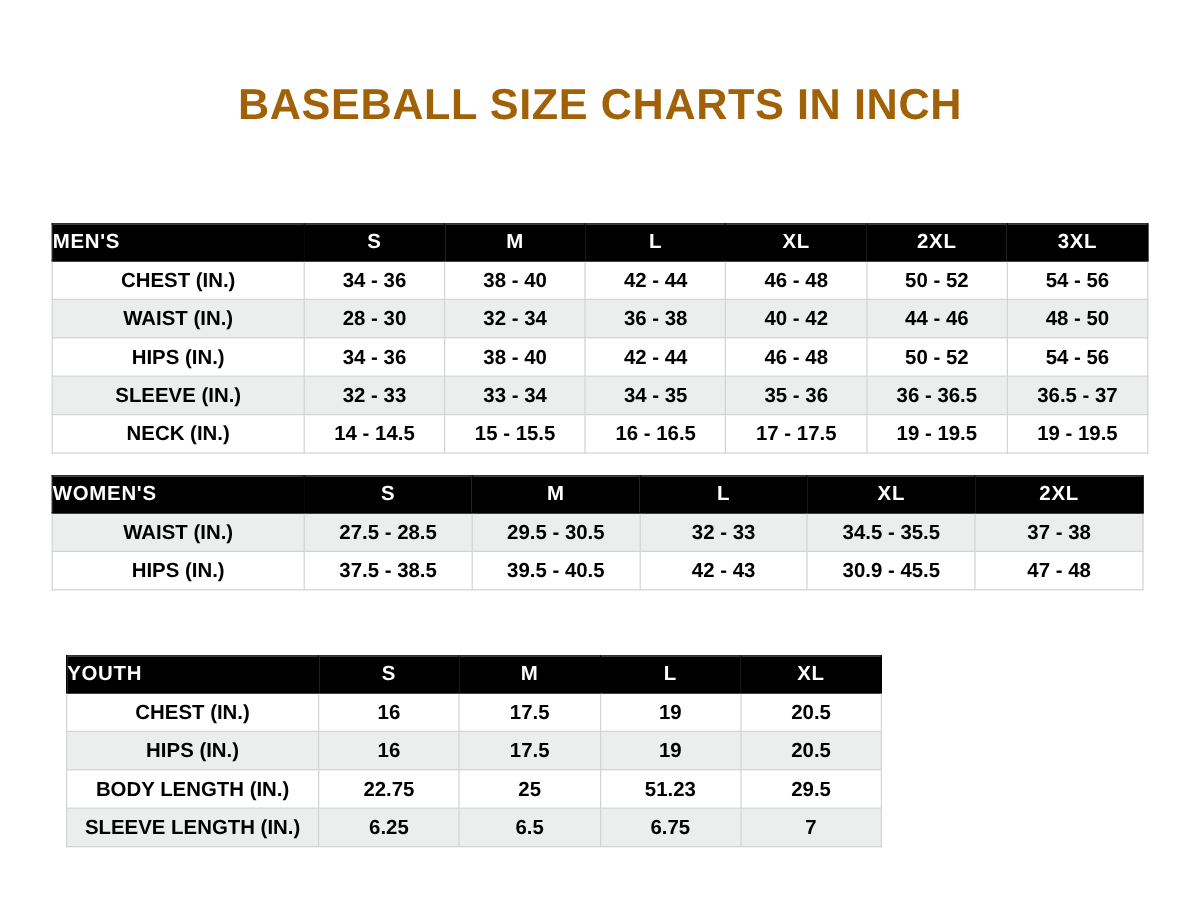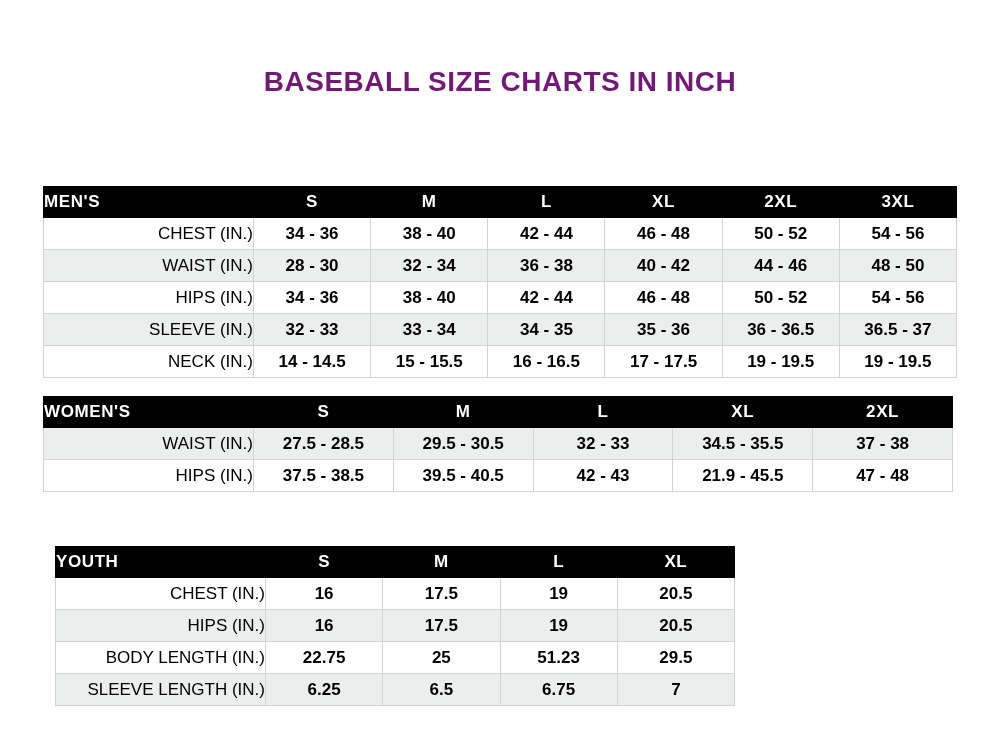--- a/index.html
+++ b/index.html
@@ -19,24 +19,24 @@
     width: 1000px;
     height: 752px;
     background: #ffffff;
   }
   .title {
     position: absolute;
     top: 66px;
     left: 0;
     width: 1000px;
     text-align: center;
-    font-size: 28px;
+    font-size: 36px;
     font-weight: bold;
     letter-spacing: 0.5px;
-    color: #701a75;
+    color: #a16207;
   }
 
   .chart {
     position: absolute;
     border-collapse: collapse;
     table-layout: fixed;
   }
 
   .chart td, .chart th {
     border: 1px solid #ffffff;
@@ -58,22 +58,22 @@
     height: 30px;
   }
   .chart thead th.label-head {
     text-align: left;
   }
 
   .chart tbody tr.alt td {
     background: #eceded;
   }
   .chart tbody td.rowlabel {
-    text-align: right;
-    font-weight: normal;
+    text-align: center;
+    font-weight: bold;
   }
   .chart tbody td {
     border: 1px solid #d2d3d4;
   }
 
   
   #mens-chart   { top: 186px; left: 43px; width: 914px; }
   #womens-chart { top: 396px; left: 43px; width: 910px; }
   #youth-chart  { top: 546px; left: 43px; width: 680px; margin-left: 12px; }
 
@@ -184,21 +184,21 @@
         <td>29.5 - 30.5</td>
         <td>32 - 33</td>
         <td>34.5 - 35.5</td>
         <td>37 - 38</td>
       </tr>
       <tr>
         <td class="rowlabel">HIPS (IN.)</td>
         <td>37.5 - 38.5</td>
         <td>39.5 - 40.5</td>
         <td>42 - 43</td>
-        <td>21.9 - 45.5</td>
+        <td>30.9 - 45.5</td>
         <td>47 - 48</td>
       </tr>
     </tbody>
   </table>
 
   <table class="chart" id="youth-chart">
     <colgroup>
         <col class="c0">
         <col>
         <col>

